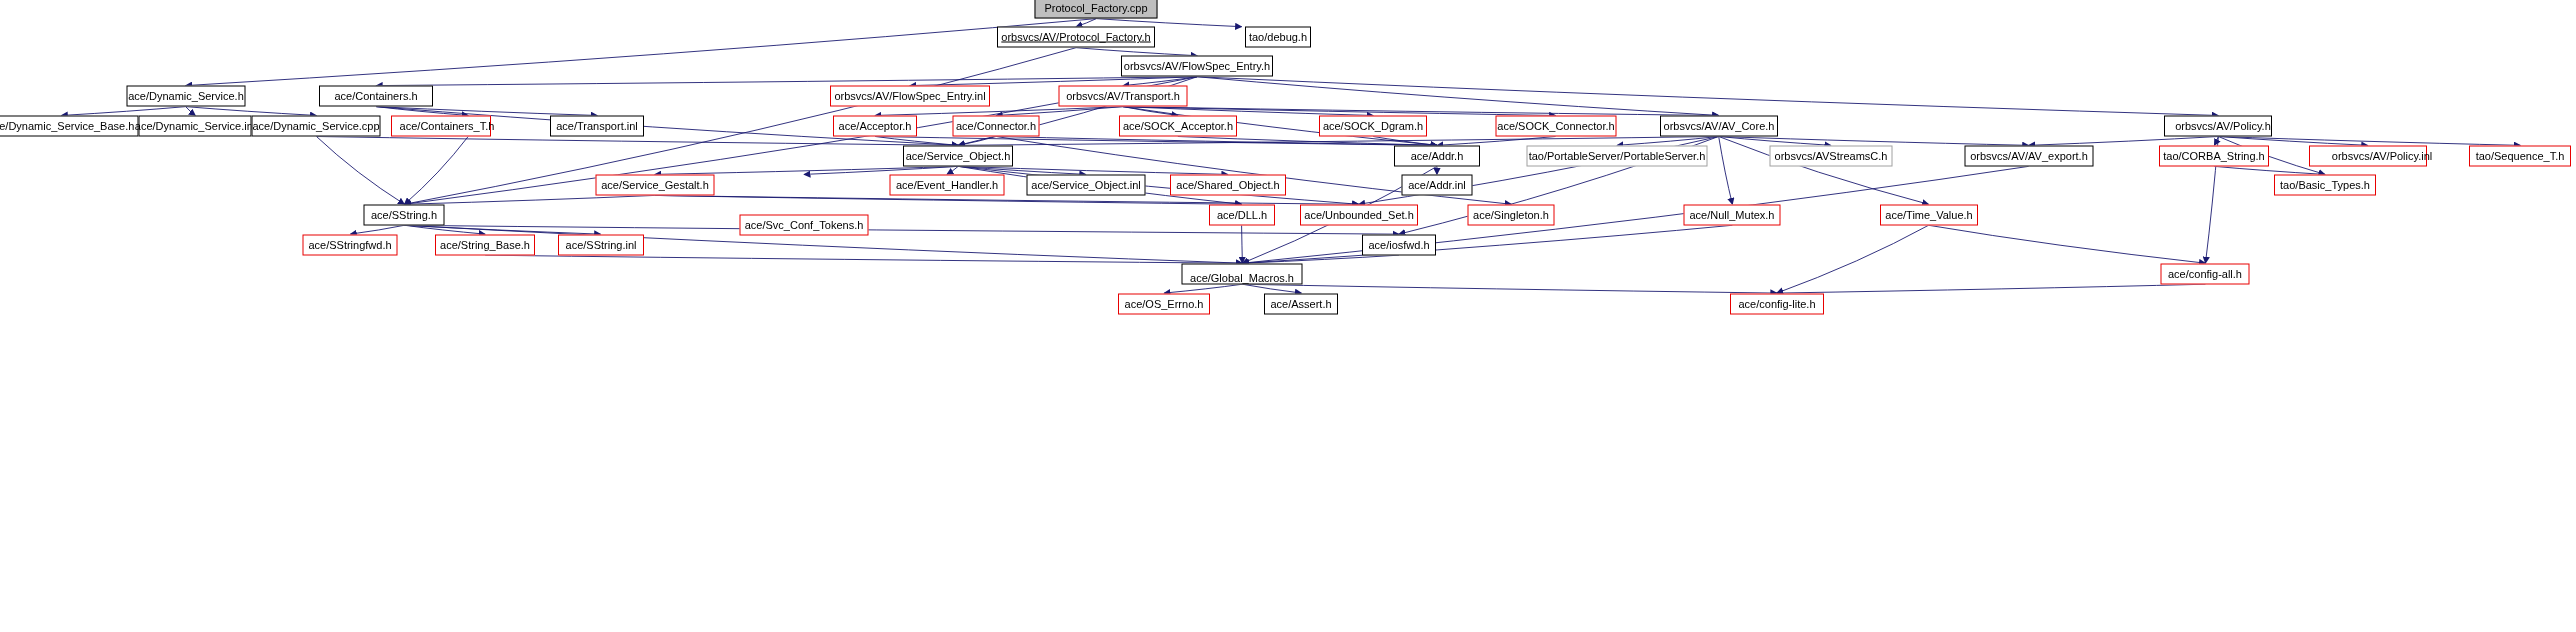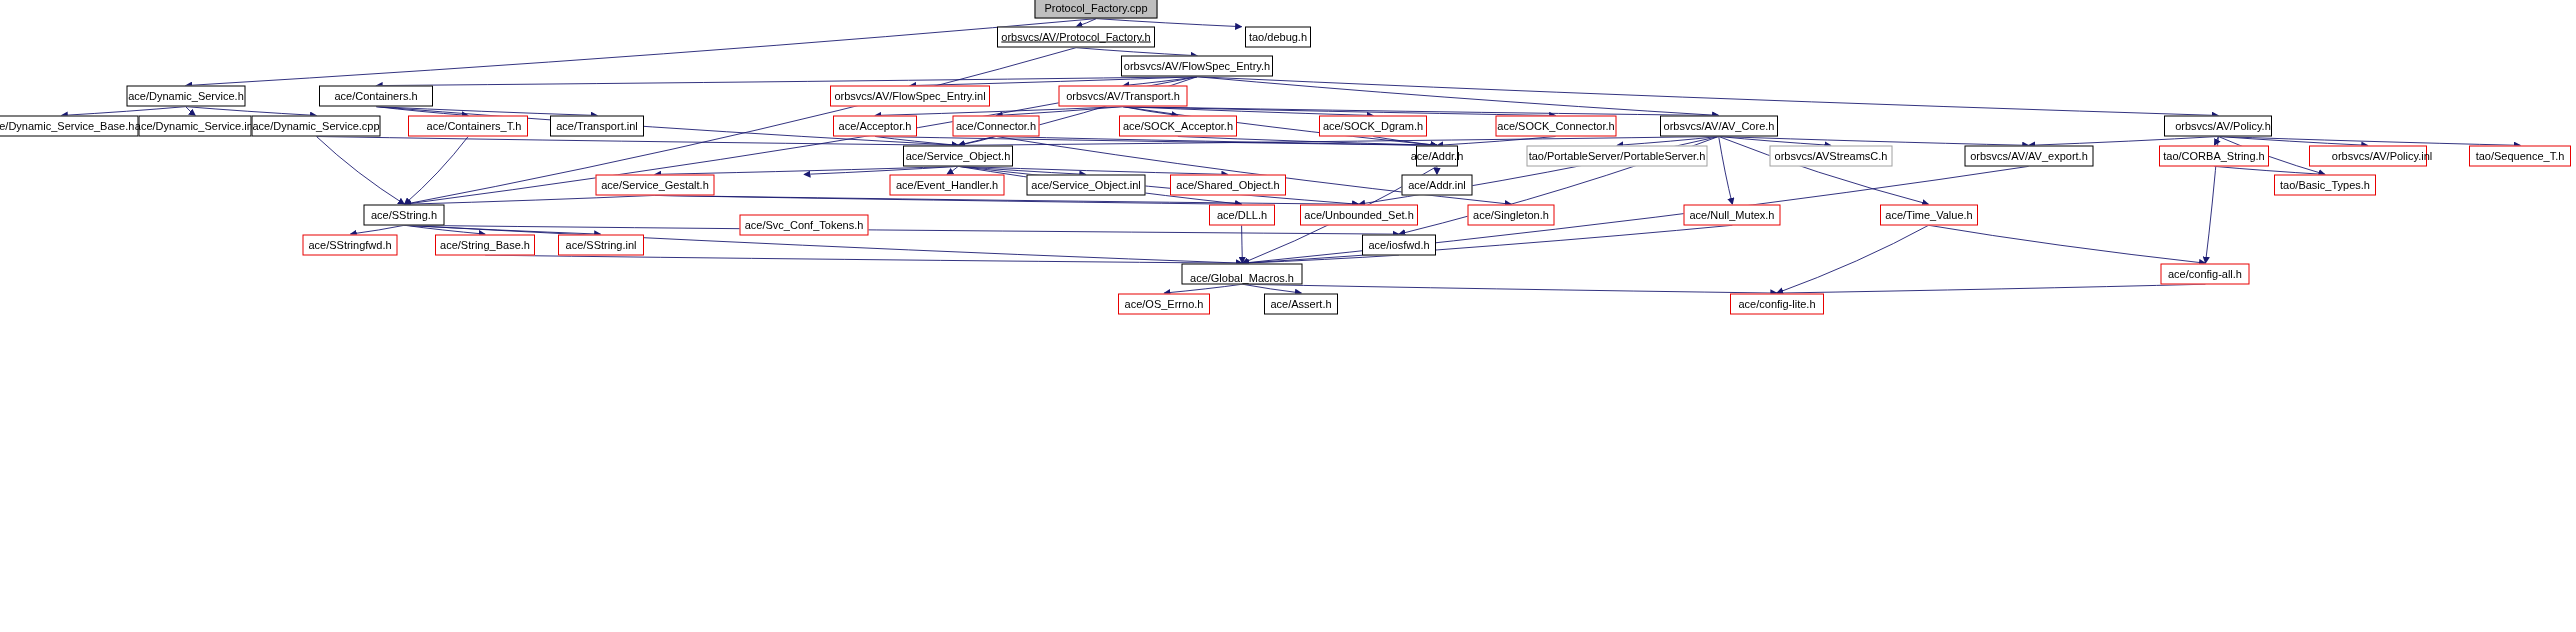--- a/index.html
+++ b/index.html
@@ -134,21 +134,21 @@
       </div>
       <div class="node" style="left: 61px; top: 126px; width: 155px;">
         <span>ace/Dynamic_Service_Base.h</span>
       </div>
       <div class="node" style="left: 195px; top: 126px; width: 113px;">
         <span>ace/Dynamic_Service.inl</span>
       </div>
       <div class="node" style="left: 316px; top: 126px; width: 129px;">
         <span>ace/Dynamic_Service.cpp</span>
       </div>
-      <div class="node ext" style="left: 468px; top: 126px; width: 120px; padding-left: 12px;">
+      <div class="node ext" style="left: 441px; top: 126px; width: 100px; padding-left: 12px;">
         <span>ace/Containers_T.h</span>
       </div>
       <div class="node" style="left: 597px; top: 126px; width: 94px;">
         <span>ace/Transport.inl</span>
       </div>
       <div class="node ext" style="left: 875px; top: 126px; width: 84px;">
         <span>ace/Acceptor.h</span>
       </div>
       <div class="node ext" style="left: 996px; top: 126px; width: 87px;">
         <span>ace/Connector.h</span>
@@ -164,21 +164,21 @@
       </div>
       <div class="node" style="left: 1719px; top: 126px; width: 118px;">
         <span>orbsvcs/AV/AV_Core.h</span>
       </div>
       <div class="node" style="left: 2218px; top: 126px; width: 108px; padding-left: 10px;">
         <span>orbsvcs/AV/Policy.h</span>
       </div>
       <div class="node" style="left: 958px; top: 156px; width: 110px;">
         <span>ace/Service_Object.h</span>
       </div>
-      <div class="node" style="left: 1437px; top: 156px; width: 42px;">
+      <div class="node" style="left: 1437px; top: 156px; width: 86px;">
         <span>ace/Addr.h</span>
       </div>
       <div class="node gray" style="left: 1617px; top: 156px; width: 181px;">
         <span>tao/PortableServer/PortableServer.h</span>
       </div>
       <div class="node gray" style="left: 1831px; top: 156px; width: 123px;">
         <span>orbsvcs/AVStreamsC.h</span>
       </div>
       <div class="node" style="left: 2029px; top: 156px; width: 129px;">
         <span>orbsvcs/AV/AV_export.h</span>

